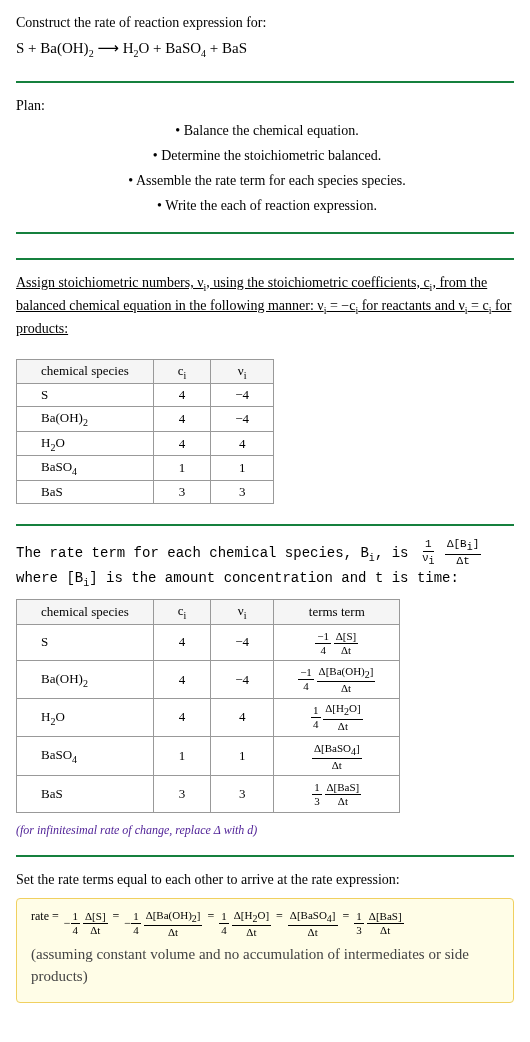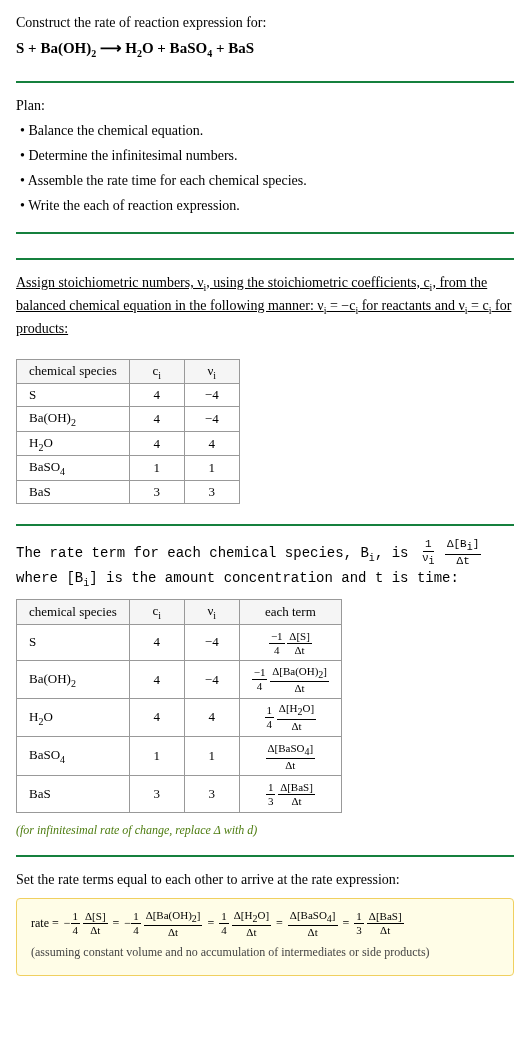--- a/index.html
+++ b/index.html
@@ -12,32 +12,32 @@
       min-height: 1042px;
       padding: 12px 16px;
     }
     .section {
       border-bottom: 2px solid #15803d;
       padding-bottom: 12px;
       margin-bottom: 12px;
     }
     .section:last-child { border-bottom: none; }
     p { margin-bottom: 4px; line-height: 1.5; }
-    .reaction { font-size: 15px; margin: 4px 0 8px 0; font-weight: bold; }
-    .plan-list { margin-left: 4px; }
+    .reaction { font-size: 15px; margin: 4px 0 8px 0; }
+    .plan-list { margin-left: 4px; text-align: center; }
     .plan-list p::before { content: '• '; }
 
     
     table {
       border-collapse: collapse;
       margin: 8px 0;
     }
     td, th {
       border: 1px solid #999;
-      padding: 3px 12px;
+      padding: 3px 24px;
       text-align: center;
       font-size: 13px;
       min-width: 55px;
     }
     th {
       font-weight: normal;
       background: #f5f5f5;
     }
     td:first-child, th:first-child {
       text-align: left;
@@ -60,49 +60,48 @@
       background: #fffde7;
       border: 1px solid #f0d060;
       border-radius: 4px;
       padding: 10px 14px;
       margin-top: 6px;
     }
     .answer-label { font-weight: bold; margin-bottom: 4px; }
     .rate-line {
       font-size: 12px;
       display: flex;
-      align-items: center;
       flex-wrap: wrap;
       gap: 2px;
       margin-bottom: 4px;
     }
     .small-note {
-      font-size: 12px;
+      font-size: 15px;
       color: #444;
       margin-top: 4px;
     }
     .eq-sign { margin: 0 3px; }
     sub { font-size: 10px; }
 
-    .note-italic { font-style: italic; font-size: 12px; color: #4d7c0f; }
+    .note-italic { font-style: italic; font-size: 12px; color: #4c1d95; }
   </style>
 </head>
 <body>
 
 <div class="section">
   <p>Construct the rate of reaction expression for:</p>
   <p class="reaction">S + Ba(OH)<sub>2</sub> ⟶ H<sub>2</sub>O + BaSO<sub>4</sub> + BaS</p>
 </div>
 
 <div class="section">
   <p>Plan:</p>
   <div class="plan-list">
     <p>Balance the chemical equation.</p>
-    <p>Determine the infinitesimal numbers.</p>
-    <p>Assemble the rate time for each chemical species.</p>
+    <p>Determine the stoichiometric balanced.</p>
+    <p>Assemble the rate term for each species species.</p>
     <p>Write the each of reaction expression.</p>
   </div>
 </div>
 
 <div class="section">
 </div>
 
 <div class="section">
   <p style="margin-bottom:20px;text-decoration:underline;">Assign stoichiometric numbers, ν<sub>i</sub>, using the stoichiometric coefficients, c<sub>i</sub>, from the balanced chemical equation in the following manner: ν<sub>i</sub> = −c<sub>i</sub> for reactants and ν<sub>i</sub> = c<sub>i</sub> for products:</p>
   <table>
@@ -158,21 +157,21 @@
       </span>
     </span>
     where [B<sub>i</sub>] is the amount concentration and t is time:
   </p>
   <table>
     <thead>
       <tr>
         <th>chemical species</th>
         <th>c<sub>i</sub></th>
         <th>ν<sub>i</sub></th>
-        <th>each term</th>
+        <th>terms term</th>
       </tr>
     </thead>
     <tbody>
       <tr>
         <td>S</td>
         <td>4</td>
         <td>−4</td>
         <td>
           <span style="display:inline-flex;align-items:center;font-size:11px;">
             <span class="frac">

